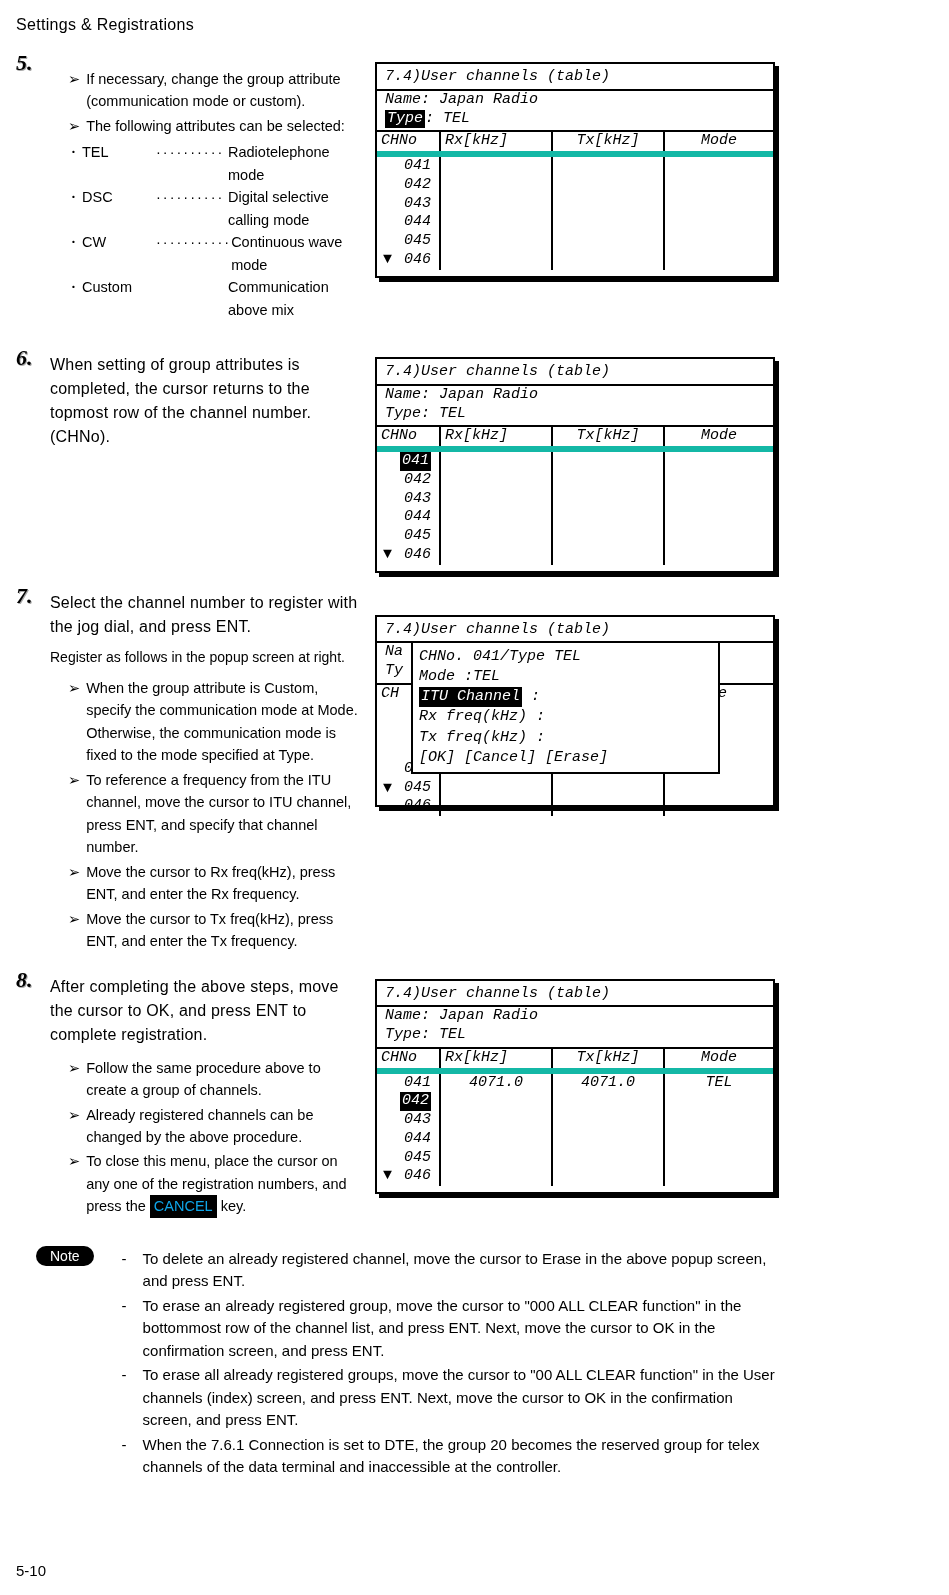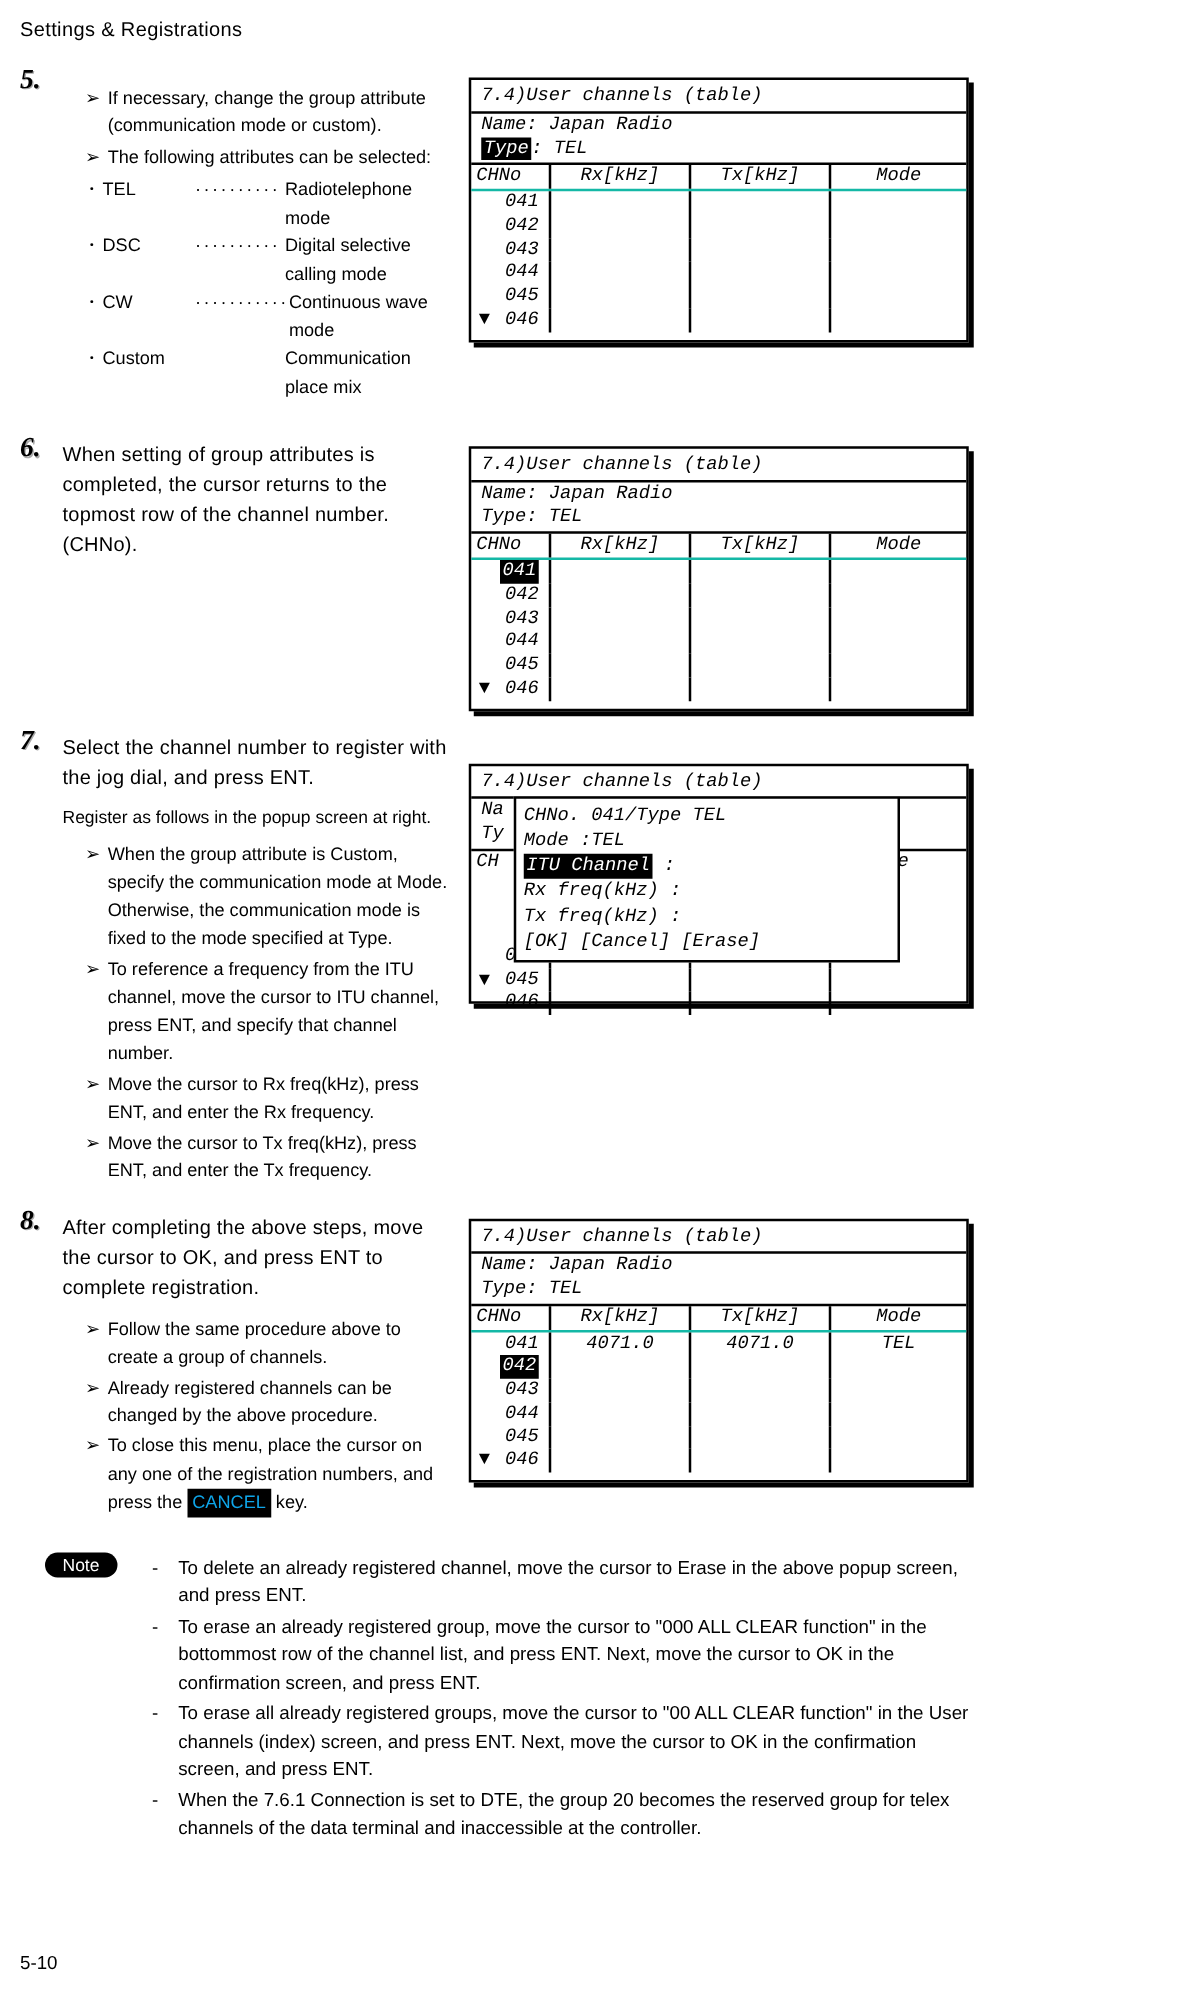--- a/index.html
+++ b/index.html
@@ -17,24 +17,24 @@
   .bullets{margin:4px 0 0 16px;font-size:14.5px;line-height:1.55;}
   .bullets .row{display:flex;}
   .bullets .dot{flex:0 0 16px;}
   .bullets .lbl{flex:0 0 74px;}
   .bullets .dots{flex:0 0 72px;letter-spacing:2px;color:#000;}
   .panel{position:relative;margin:10px 4px 0 6px;font-style:italic;}
   .panel .shadow{position:absolute;inset:4px -4px -4px 4px;background:#000;z-index:0;}
   .panel .box{position:relative;z-index:1;background:#fff;border:2px solid #000;font-family:"Courier New",monospace;font-size:15px;line-height:1.25;padding:4px 0 6px 0;min-width:392px;}
   .px{padding:0 8px;}
   .hr{border-top:2px solid #000;margin:2px 0 0 0;}
-  .thead{display:flex;border-top:2px solid #000;border-bottom:2px solid #14b8a6;margin-top:2px;}
+  .thead{display:flex;border-top:2px solid #000;border-bottom:6px solid #14b8a6;margin-top:2px;}
   .thead>span,.trow>span{padding:0 4px;box-sizing:border-box;}
   .c-ch{flex:0 0 64px;border-right:2px solid #000;}
-  .c-rx{flex:0 0 112px;border-right:2px solid #000;text-align:center;}
+  .c-rx{flex:0 0 112px;border-right:2px solid #000;text-align:left;}
   .c-tx{flex:0 0 112px;border-right:2px solid #000;text-align:center;}
   .c-md{flex:1 1 auto;text-align:center;}
   .tbody .trow{display:flex;}
   .tbody .c-ch{text-align:right;padding-right:8px;}
   .tbody .c-rx,.tbody .c-tx,.tbody .c-md{text-align:center;}
   .arrow{position:absolute;left:6px;bottom:6px;font-family:"Courier New",monospace;font-size:15px;}
   .inv{display:inline-block;background:#000;color:#fff;padding:0 2px;}
   .popup{position:absolute;z-index:3;background:#fff;border:2px solid #000;font-family:"Courier New",monospace;font-size:15px;line-height:1.35;padding:4px 6px;}
   .popupShadow{position:absolute;z-index:2;background:#000;}
   .note-row{display:flex;gap:28px;margin-top:26px;align-items:flex-start;padding-left:20px;}
@@ -84,21 +84,21 @@
       <div class="row">
               <span class="dot">・</span>
               <span class="lbl">CW</span>
               <span class="dots">···········</span>
               <span>Continuous wave mode</span>
             </div>
       <div class="row">
               <span class="dot">・</span>
               <span class="lbl">Custom</span>
               <span class="dots" style="visibility:hidden;">··········</span>
-              <span>Communication place mix</span>
+              <span>Communication above mix</span>
             </div>
     </div>
   </div>
   <div class="right">
     <div class="panel">
       <div class="shadow"></div>
       <div class="box">
         <div class="px">7.4)User channels (table)</div>
         <div class="hr"></div>
         <div class="px"><span>Name: </span><span>Japan Radio</span></div>

